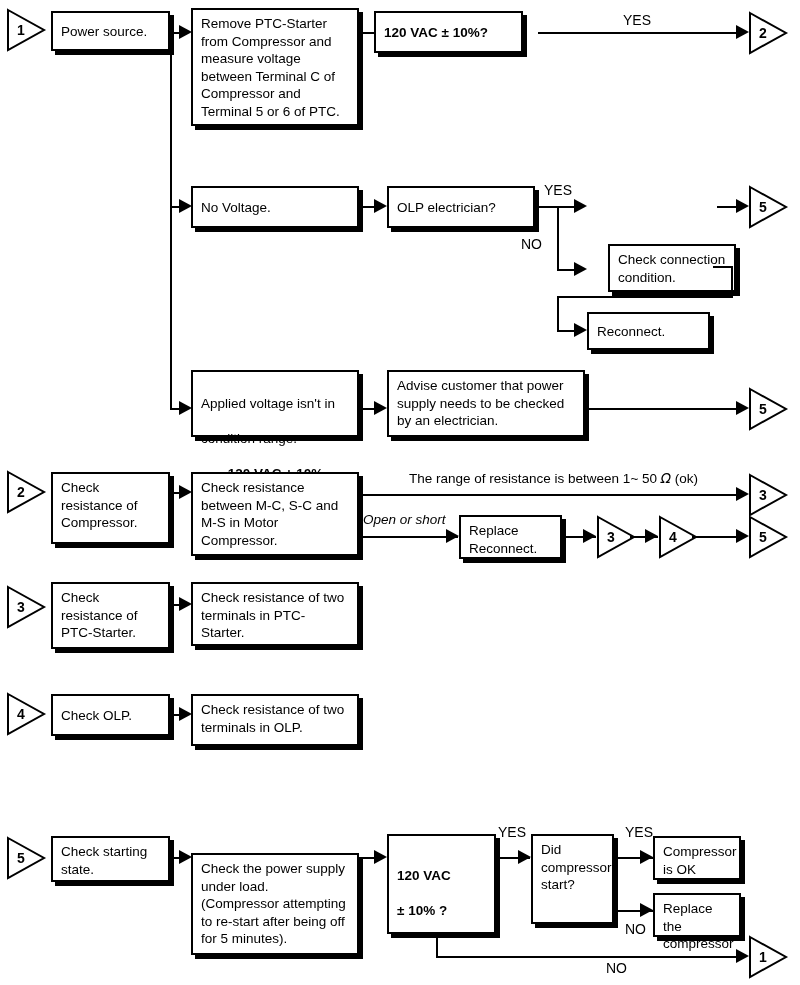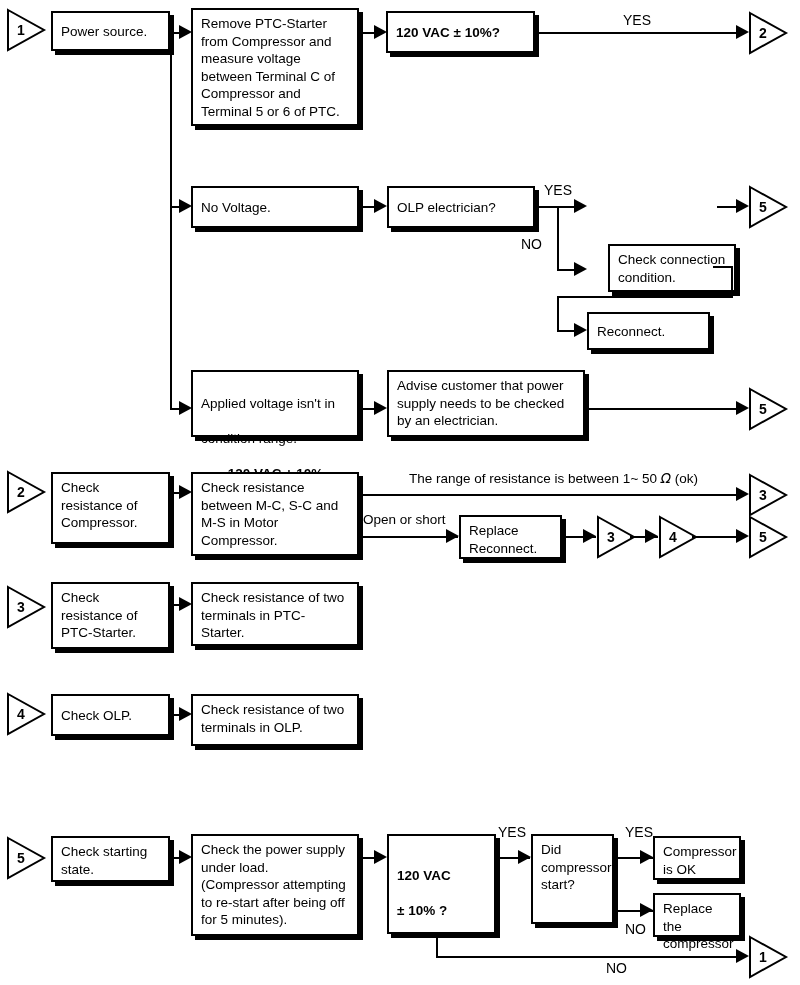--- a/index.html
+++ b/index.html
@@ -88,21 +88,21 @@
   <div class="box" style="left:191px;top:8px;width:168px;height:118px;">Remove PTC-Starter
 from Compressor and
 measure voltage
 between Terminal C of
 Compressor and
 Terminal 5 or 6 of PTC.</div>
 
   <div class="hl" style="left:363px;top:32px;width:18px;"></div>
   <div class="ah" style="left:374px;top:25px;"></div>
 
-  <div class="box vcenter" style="left:386px;top:11px;width:149px;height:42px;">
+  <div class="box vcenter" style="left:374px;top:11px;width:149px;height:42px;">
     <span class="b">120 VAC ± 10%?</span>
   </div>
 
   <div class="lbl bold" style="left:623px;top:12px;">YES</div>
   <div class="hl" style="left:538px;top:32px;width:206px;"></div>
   <div class="ah" style="left:736px;top:25px;"></div>
 
   <div class="tri" style="left:748px;top:11px;">
     <svg viewBox="0 0 40 44">
         <polygon points="2,2 38,22 2,42" fill="#fff" stroke="#000" stroke-width="2"></polygon>
@@ -207,21 +207,21 @@
   <div class="hl" style="left:360px;top:494px;width:384px;"></div>
   <div class="ah" style="left:736px;top:487px;"></div>
 
   <div class="tri" style="left:748px;top:473px;">
     <svg viewBox="0 0 40 44">
         <polygon points="2,2 38,22 2,42" fill="#fff" stroke="#000" stroke-width="2"></polygon>
       </svg>
     <div class="num">3</div>
   </div>
 
-  <div class="lbl" style="left:363px;top:512px;">Open or short</div>
+  <div class="lbl" style="left:363px;top:512px;font-style:italic;">Open or short</div>
   <div class="hl" style="left:360px;top:536px;width:98px;"></div>
   <div class="ah" style="left:446px;top:529px;"></div>
 
   <div class="box" style="left:459px;top:515px;width:103px;height:44px;">Replace
 Reconnect.</div>
 
   <div class="hl" style="left:564px;top:536px;width:32px;"></div>
   <div class="ah" style="left:583px;top:529px;"></div>
 
   <div class="tri" style="left:596px;top:515px;">
@@ -290,21 +290,21 @@
       </svg>
     <div class="num">5</div>
   </div>
 
   <div class="box" style="left:51px;top:836px;width:119px;height:46px;">Check starting
 state.</div>
 
   <div class="hl" style="left:172px;top:857px;width:14px;"></div>
   <div class="ah" style="left:179px;top:850px;"></div>
 
-  <div class="box" style="left:191px;top:834px;width:168px;height:102px;">Check the power supply
+  <div class="box" style="left:191px;top:853px;width:168px;height:102px;">Check the power supply
 under load.
 (Compressor attempting
 to re-start after being off
 for 5 minutes).</div>
 
   <div class="hl" style="left:363px;top:857px;width:18px;"></div>
   <div class="ah" style="left:374px;top:850px;"></div>
 
   <div class="box vcenter" style="left:387px;top:834px;width:109px;height:100px;">
     <span>

